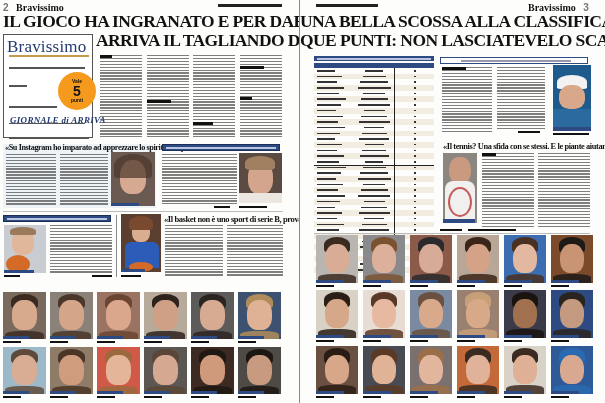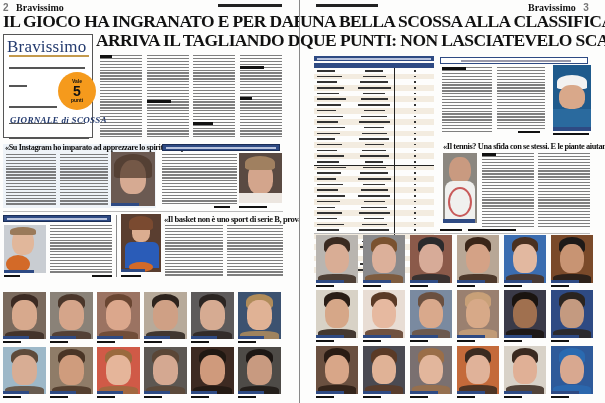--- a/index.html
+++ b/index.html
@@ -74,21 +74,21 @@
     <div class="ad-line" style="top:50px; width:18px;"></div>
     <div class="ad-line" style="top:71px; width:48px;"></div>
     <div class="ad-line" style="top:88px; width:76px; height:1px;"></div>
     <div class="ad-line" style="top:103px; width:80px; height:1px;"></div>
   </div>
   <div class="ad-badge">
     <span class="b1">Vale</span>
     <span class="b2">5</span>
     <span class="b3">punti</span>
   </div>
-  <div class="ad-paper">GIORNALE di SCOSSA</div>
+  <div class="ad-paper">GIORNALE di ARRIVA</div>
 
   <div class="txt" style="left:100px; top:55px; width:42px; height:82px;"></div>
   <div class="txt" style="left:147px; top:55px; width:42px; height:82px;"></div>
   <div class="txt" style="left:193px; top:55px; width:42px; height:82px;"></div>
   <div class="txt" style="left:240px; top:55px; width:42px; height:82px;"></div>
   <div class="boldstrip" style="left:100px; top:55px; width:12px;"></div>
   <div class="boldstrip" style="left:147px; top:100px; width:24px;"></div>
   <div class="boldstrip" style="left:193px; top:122px; width:20px;"></div>
   <div class="boldstrip" style="left:240px; top:66px; width:24px;"></div>
   <div class="boldstrip" style="left:240px; top:97px; width:12px;"></div>

